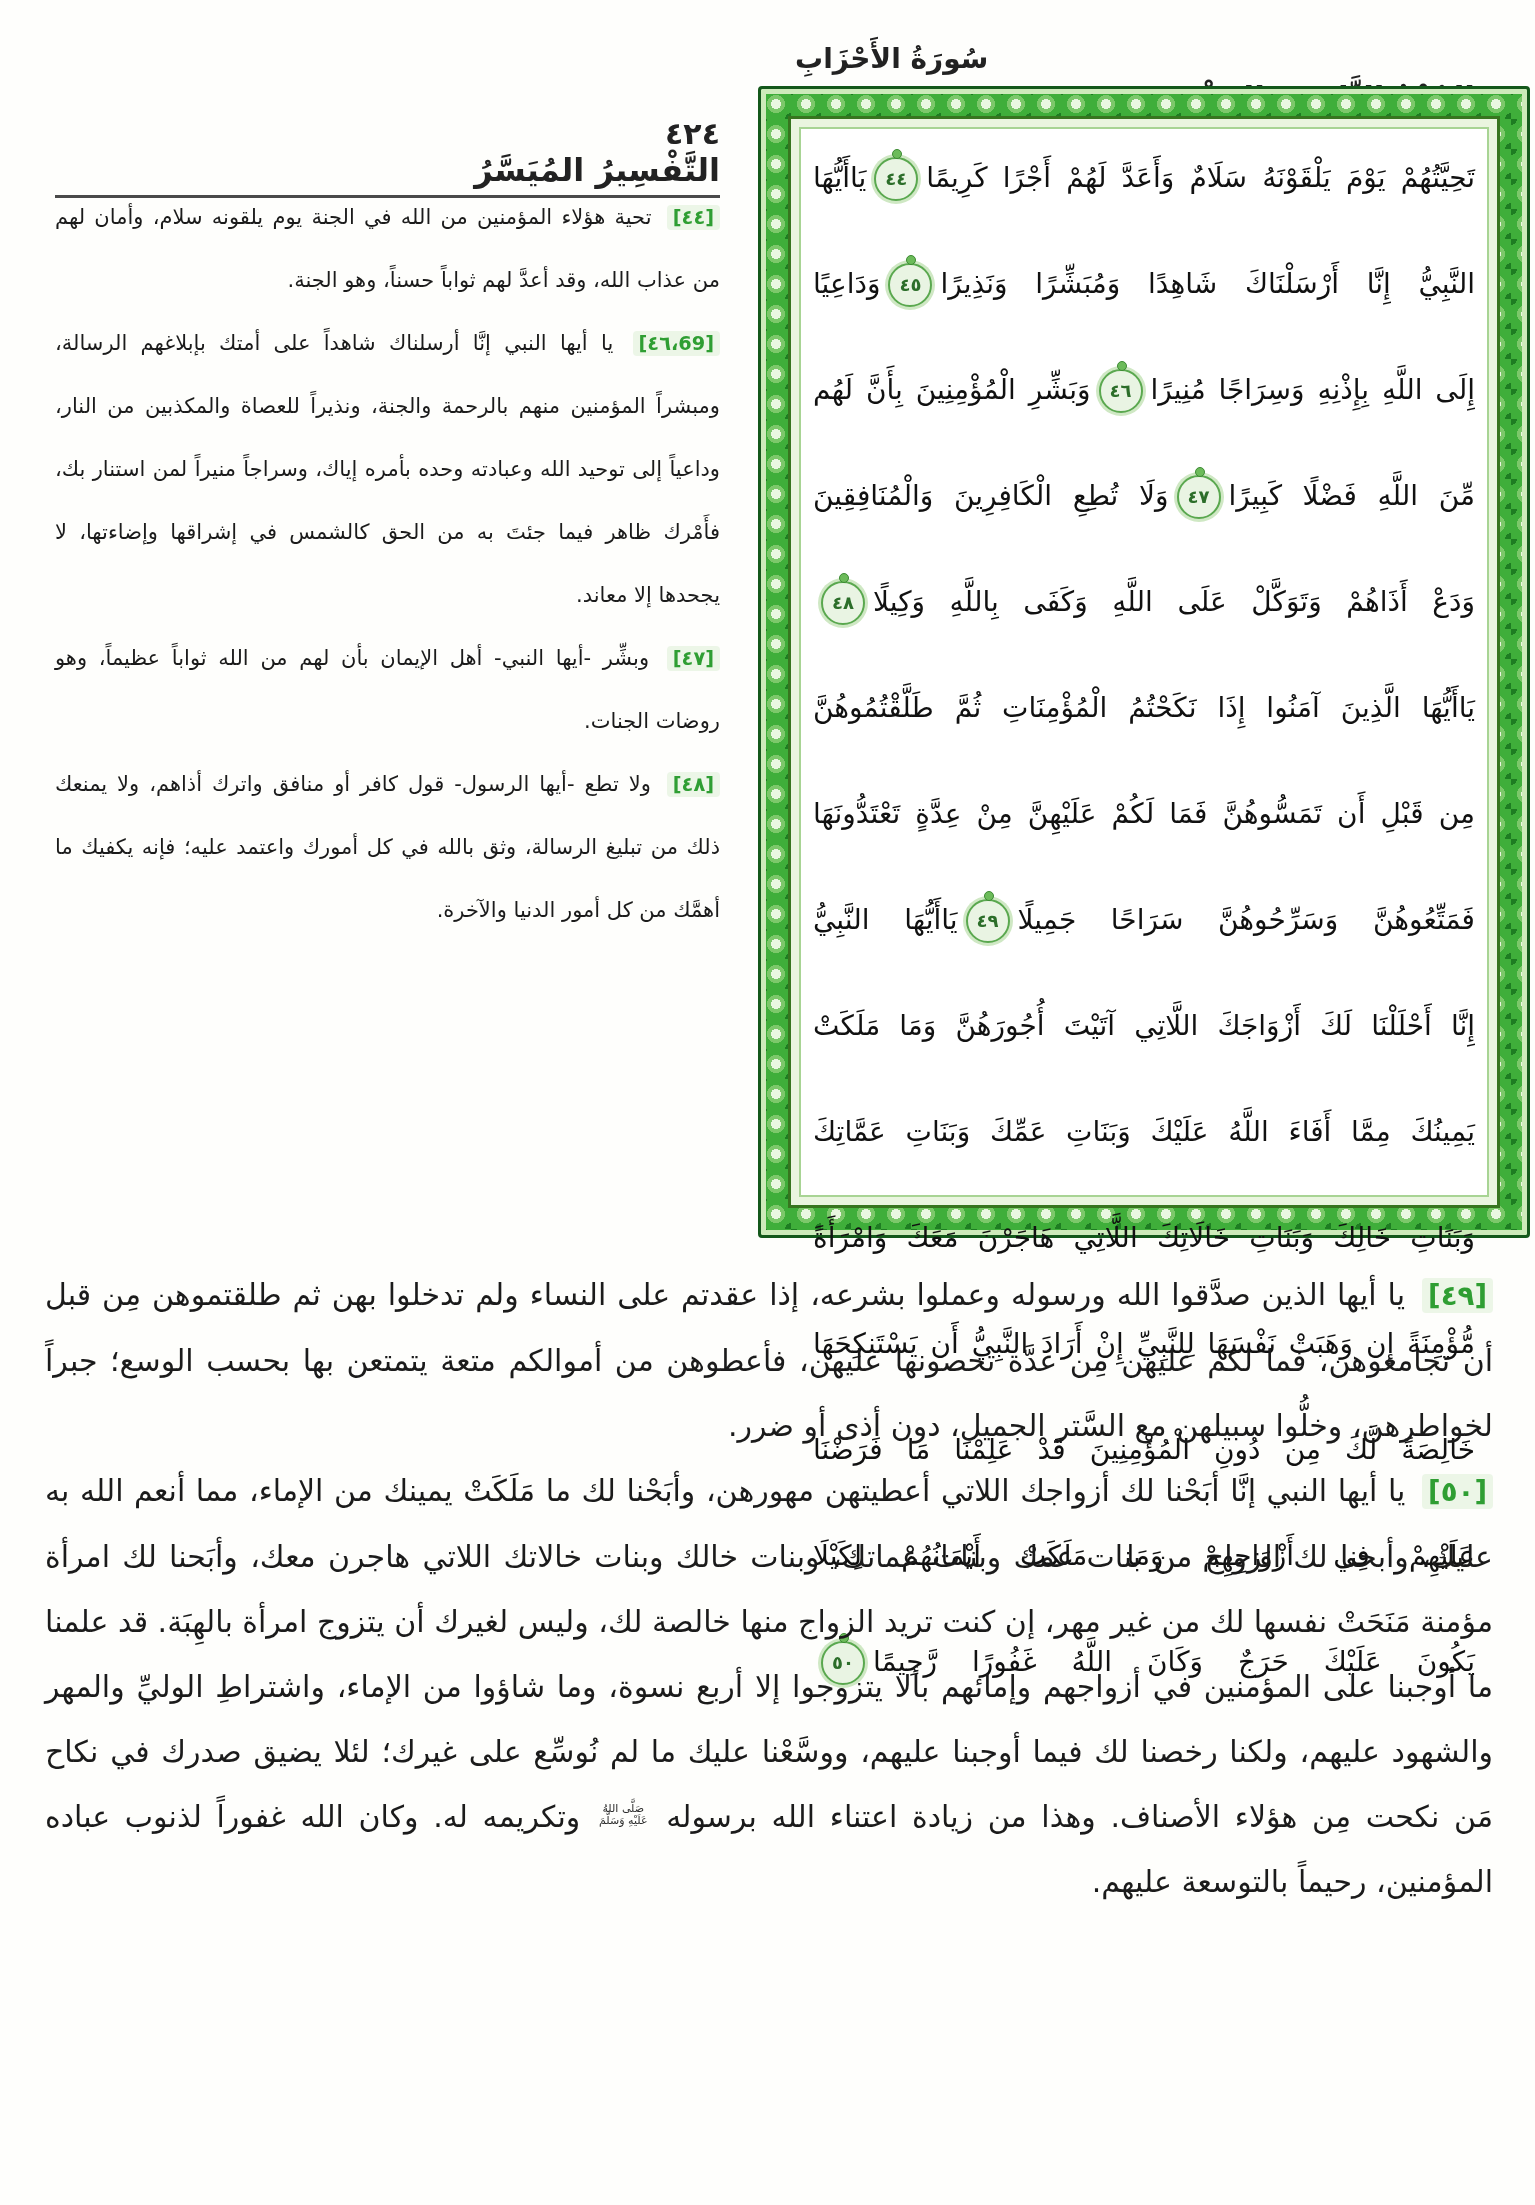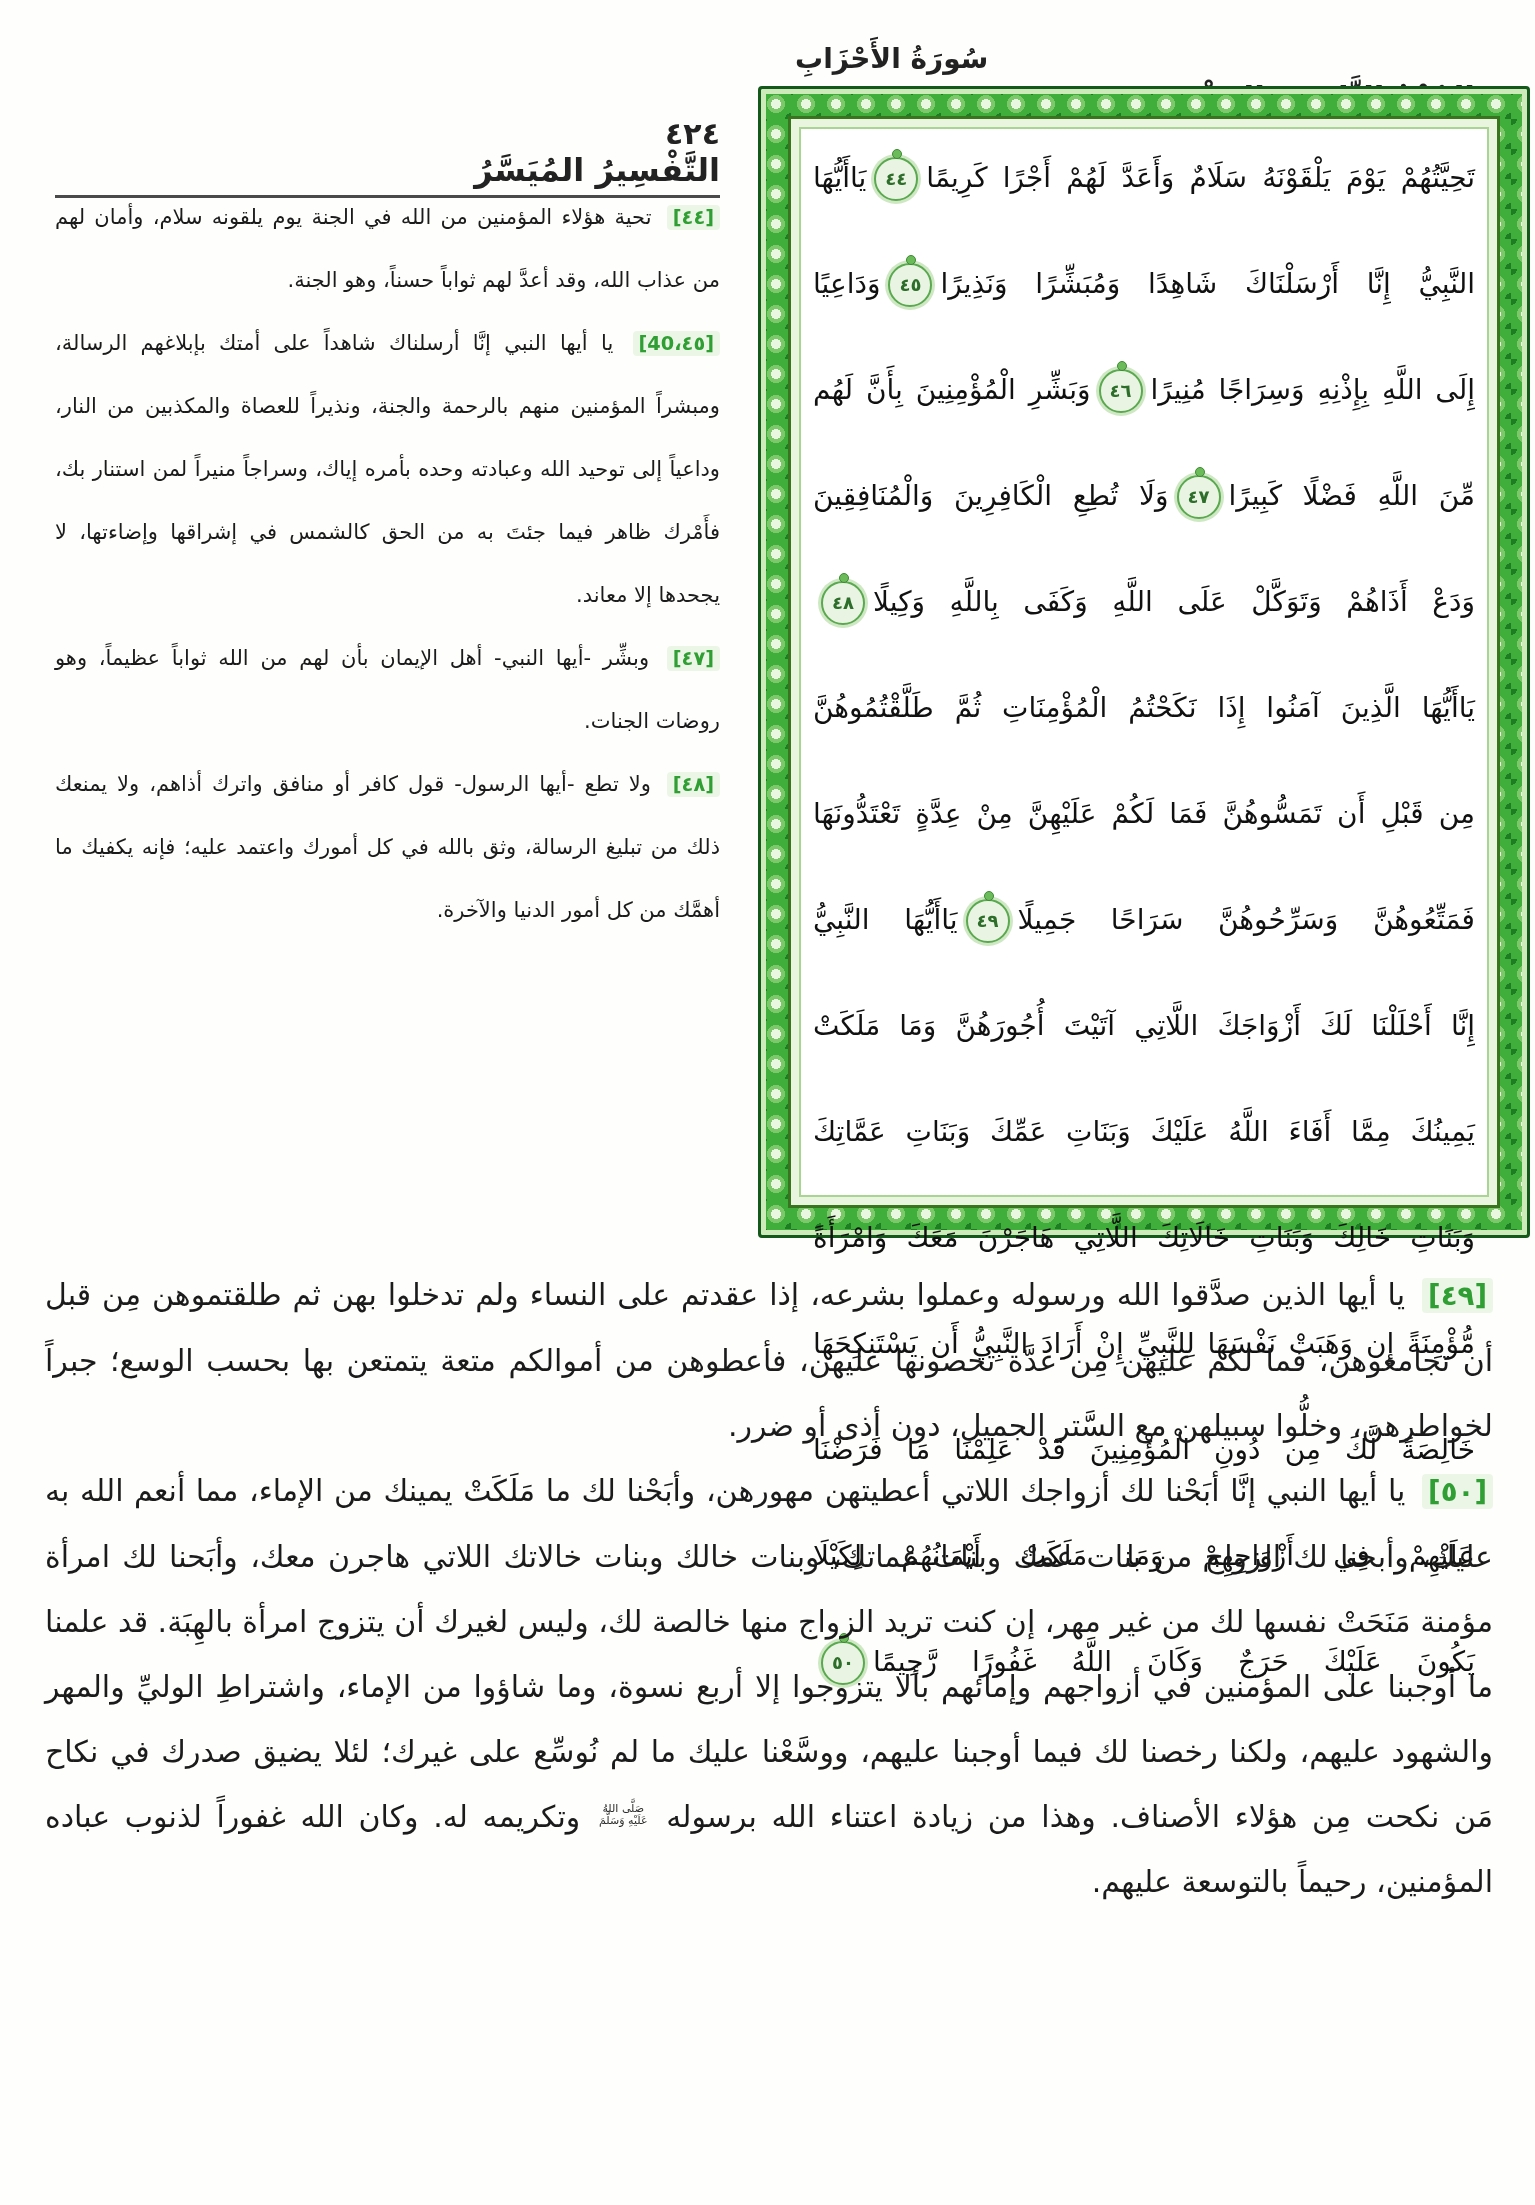--- a/index.html
+++ b/index.html
@@ -110,21 +110,21 @@
   <div class="juz-header">الجُزْءُ الثَّانِي وَالعِشْرُونَ</div>
   <div class="surah-header">سُورَةُ الأَحْزَابِ</div>
 
   <div class="col-header">
     <span class="page-number">٤٢٤</span>
     <span class="tafsir-title">التَّفْسِيرُ المُيَسَّرُ</span>
   </div>
 
   <div class="side-col" id="side-col">
       <p class="t-para"><span class="t-marker">[٤٤]</span> تحية هؤلاء المؤمنين من الله في الجنة يوم يلقونه سلام، وأمان لهم من عذاب الله، وقد أعدَّ لهم ثواباً حسناً، وهو الجنة.</p>
-      <p class="t-para"><span class="t-marker">[٤٥،40]</span> يا أيها النبي إنَّا أرسلناك شاهداً على أمتك بإبلاغهم الرسالة، ومبشراً المؤمنين منهم بالرحمة والجنة، ونذيراً للعصاة والمكذبين من النار، وداعياً إلى توحيد الله وعبادته وحده بأمره إياك، وسراجاً منيراً لمن استنار بك، فأَمْرك ظاهر فيما جئتَ به من الحق كالشمس في إشراقها وإضاءتها، لا يجحدها إلا معاند.</p>
+      <p class="t-para"><span class="t-marker">[69،٤٦]</span> يا أيها النبي إنَّا أرسلناك شاهداً على أمتك بإبلاغهم الرسالة، ومبشراً المؤمنين منهم بالرحمة والجنة، ونذيراً للعصاة والمكذبين من النار، وداعياً إلى توحيد الله وعبادته وحده بأمره إياك، وسراجاً منيراً لمن استنار بك، فأَمْرك ظاهر فيما جئتَ به من الحق كالشمس في إشراقها وإضاءتها، لا يجحدها إلا معاند.</p>
       <p class="t-para"><span class="t-marker">[٤٧]</span> وبشِّر -أيها النبي- أهل الإيمان بأن لهم من الله ثواباً عظيماً، وهو روضات الجنات.</p>
       <p class="t-para"><span class="t-marker">[٤٨]</span> ولا تطع -أيها الرسول- قول كافر أو منافق واترك أذاهم، ولا يمنعك ذلك من تبليغ الرسالة، وثق بالله في كل أمورك واعتمد عليه؛ فإنه يكفيك ما أهمَّك من كل أمور الدنيا والآخرة.</p>
     </div>
 
   <div class="mushaf-frame">
     <div class="mushaf-inner" id="quran-text-area">
         <div class="q-line"><span>تَحِيَّتُهُمْ يَوْمَ يَلْقَوْنَهُ سَلَامٌ وَأَعَدَّ لَهُمْ أَجْرًا كَرِيمًا</span><span class="medallion">٤٤</span><span>يَاأَيُّهَا</span></div>
         <div class="q-line"><span>النَّبِيُّ إِنَّا أَرْسَلْنَاكَ شَاهِدًا وَمُبَشِّرًا وَنَذِيرًا</span><span class="medallion">٤٥</span><span>وَدَاعِيًا</span></div>
         <div class="q-line"><span>إِلَى اللَّهِ بِإِذْنِهِ وَسِرَاجًا مُنِيرًا</span><span class="medallion">٤٦</span><span>وَبَشِّرِ الْمُؤْمِنِينَ بِأَنَّ لَهُم</span></div>
         <div class="q-line"><span>مِّنَ اللَّهِ فَضْلًا كَبِيرًا</span><span class="medallion">٤٧</span><span>وَلَا تُطِعِ الْكَافِرِينَ وَالْمُنَافِقِينَ</span></div>

